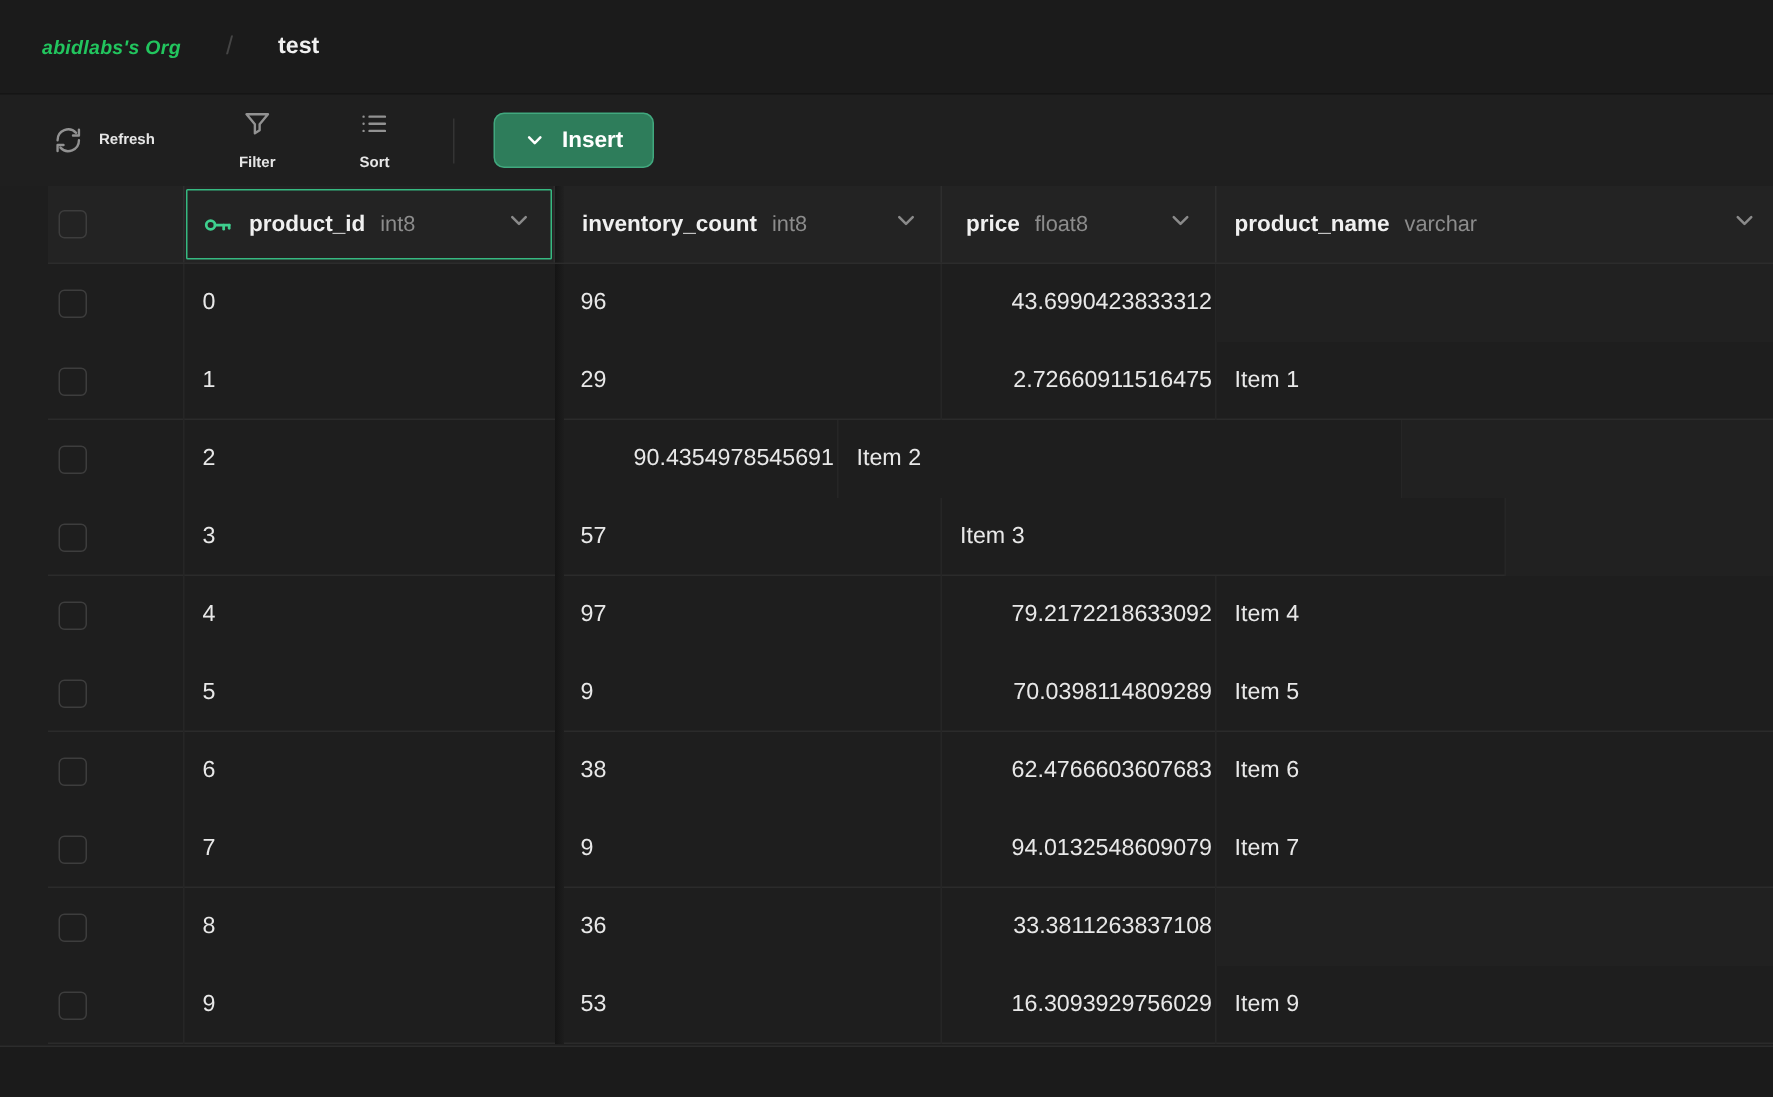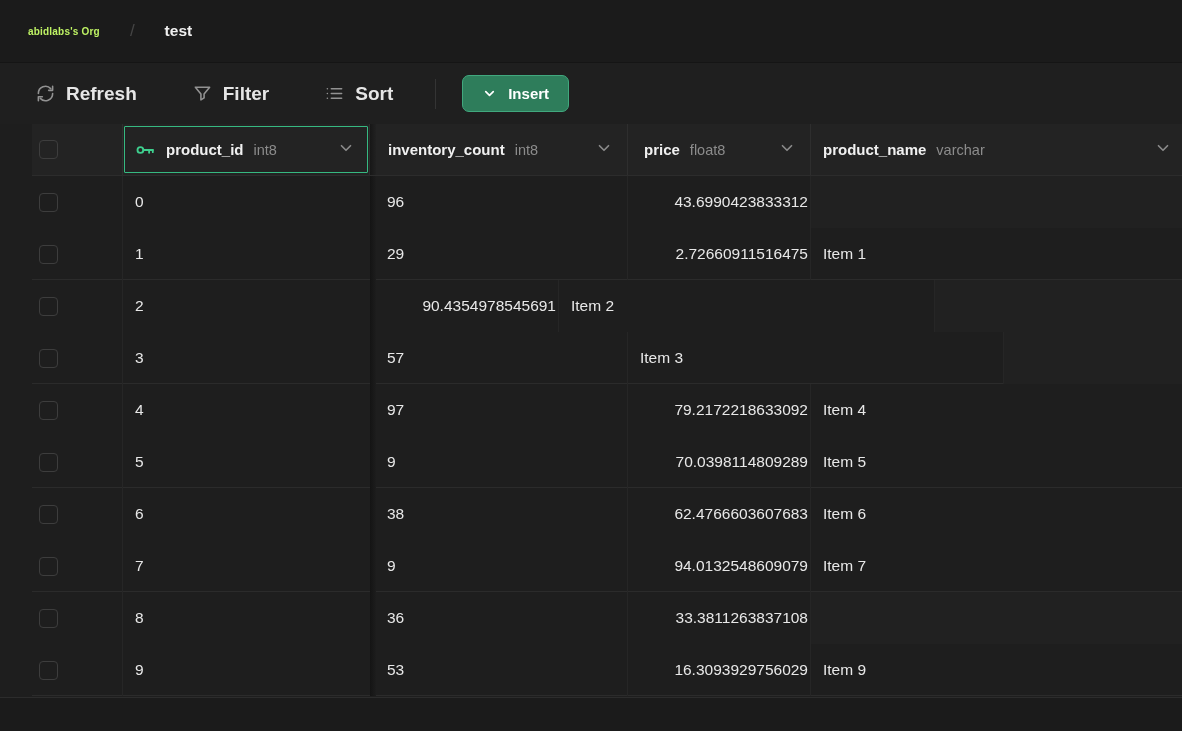--- a/index.html
+++ b/index.html
@@ -12,39 +12,39 @@
     flex-direction: column;
   }
 
   
   .topbar {
     height: 62px; flex: 0 0 62px;
     background: #1b1b1b;
     display: flex; align-items: center;
     padding-left: 28px;
   }
-  .crumb-org { font-size: 10px; font-weight: 700; color: #bef264; letter-spacing: .2px; }
+  .crumb-org { font-size: 13px; font-weight: 700; color: #22c55e; letter-spacing: .2px; font-style: italic; }
   .crumb-sep { margin: 0 30px; color: #454545; font-size: 17px; font-weight: 400; }
   .crumb-table { font-size: 15.5px; font-weight: 600; color: #f0f0f0; }
 
   
   .toolbar {
     height: 62px; flex: 0 0 62px;
     background: #1f1f1f;
     border-top: 1px solid #151515;
     display: flex; align-items: center;
     padding-left: 36px;
   }
   .tool-btn {
     display: flex; align-items: center; gap: 11px;
     background: none; border: none; cursor: pointer;
     color: #e6e6e6; font-family: inherit;
-    font-size: 19px; font-weight: 600;
-  }
-  .tool-btn + .tool-btn { margin-left: 56px; }
+    font-size: 10px; font-weight: 600;
+  }
+  .tool-btn + .tool-btn { margin-left: 56px; flex-direction: column; }
   .tool-btn svg { stroke: #929292; }
   .toolbar-divider {
     width: 1px; height: 30px; background: #343434;
     margin: 0 26px 0 42px;
   }
   .insert-btn {
     display: flex; align-items: center; gap: 11px;
     height: 37px; padding: 0 19px;
     background: #2e7d5b;
     border: 1px solid #41a87e;

